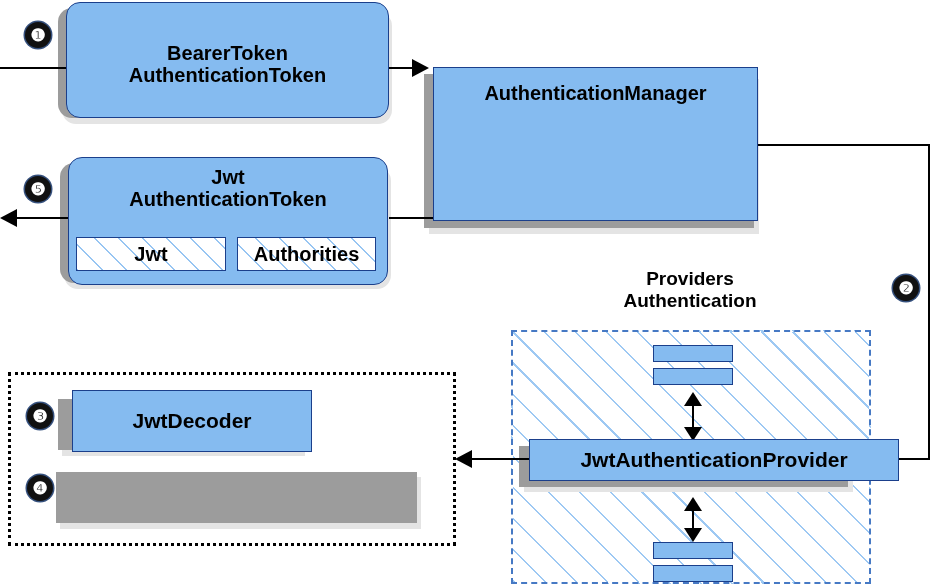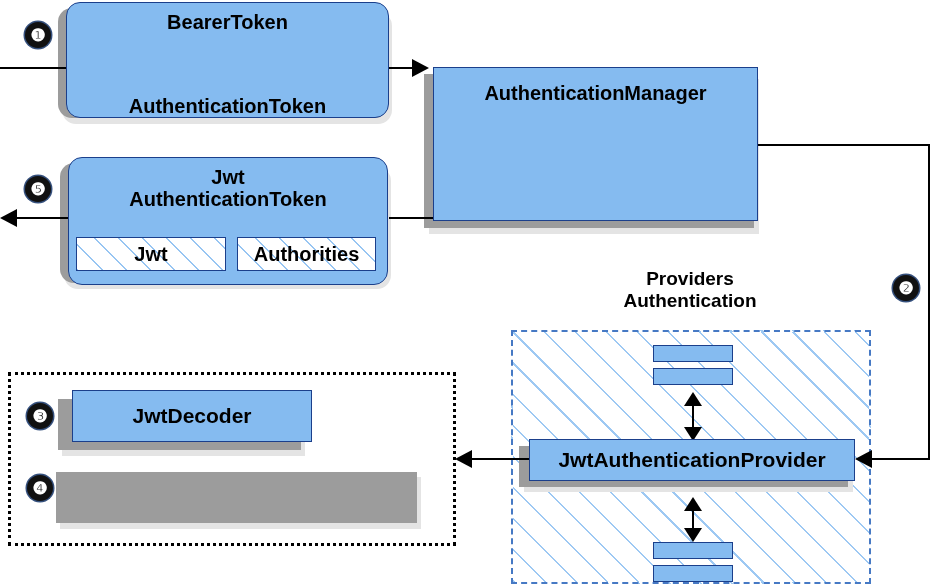--- a/index.html
+++ b/index.html
@@ -165,21 +165,21 @@
 </head>
 <body>
 
 <div id="canvas">
 
   <div class="line-h" style="left:0px; top:67px; width:70px;"></div>
   <div class="step" style="left:25px; top:22px;">❶</div>
 
   <div class="shadow rounded shadow-light" style="left:62px; top:12px; width:330px; height:112px;"></div>
   <div class="shadow rounded shadow-dark" style="left:58px; top:8px; width:330px; height:110px;"></div>
-  <div class="node rounded" style="left:66px; top:2px; width:323px; height:116px; flex-direction:column; justify-content:space-between; padding-top:8px; font-size:20px;">
+  <div class="node rounded" style="left:66px; top:2px; width:323px; height:116px; flex-direction:column; justify-content:center; padding-top:8px; font-size:20px;">
     <div>BearerToken</div>
     <div>AuthenticationToken</div>
   </div>
 
   <div class="line-h" style="left:389px; top:67px; width:30px;"></div>
   <div class="arrow arrow-right" style="left:412px; top:59px;"></div>
 
   <div class="shadow shadow-light" style="left:429px; top:79px; width:330px; height:155px;"></div>
   <div class="shadow shadow-dark" style="left:424px; top:74px; width:330px; height:154px;"></div>
   <div class="node" style="left:433px; top:67px; width:325px; height:154px; flex-direction:column; justify-content:flex-start; padding-top:14px; font-size:20px;">
@@ -216,36 +216,36 @@
 
   <div class="bar" style="left:653px; top:345px; width:80px; height:17px;"></div>
   <div class="bar" style="left:653px; top:368px; width:80px; height:17px;"></div>
 
   <div class="arrow arrow-up" style="left:684px; top:392px;"></div>
   <div class="line-v" style="left:692px; top:398px; height:32px;"></div>
   <div class="arrow arrow-down" style="left:684px; top:427px;"></div>
 
   <div class="shadow shadow-light" style="left:524px; top:450px; width:329px; height:42px;"></div>
   <div class="shadow shadow-dark" style="left:519px; top:446px; width:329px; height:41px;"></div>
-  <div class="node" style="left:529px; top:439px; width:326px; height:42px; font-size:21px;">JwtAuthenticationProvider</div>
+  <div class="node" style="left:529px; top:439px; width:370px; height:42px; font-size:21px;">JwtAuthenticationProvider</div>
 
   <div class="arrow arrow-up" style="left:684px; top:497px;"></div>
   <div class="line-v" style="left:692px; top:503px; height:28px;"></div>
   <div class="arrow arrow-down" style="left:684px; top:528px;"></div>
 
   <div class="bar" style="left:653px; top:542px; width:80px; height:17px;"></div>
   <div class="bar" style="left:653px; top:565px; width:80px; height:17px;"></div>
 
   <div class="line-h" style="left:470px; top:458px; width:59px;"></div>
   <div class="arrow arrow-left" style="left:455px; top:450px;"></div>
 
   <div class="dotted-black" style="left:8px; top:372px; width:448px; height:174px;"></div>
 
   <div class="step" style="left:27px; top:403px;">❸</div>
   <div class="shadow shadow-light" style="left:62px; top:404px; width:243px; height:52px;"></div>
   <div class="shadow shadow-dark" style="left:58px; top:399px; width:243px; height:51px;"></div>
-  <div class="node" style="left:72px; top:390px; width:240px; height:52px; font-size:21px;">JwtDecoder</div>
+  <div class="node" style="left:72px; top:390px; width:240px; height:62px; font-size:21px;">JwtDecoder</div>
 
   <div class="step" style="left:27px; top:475px;">❹</div>
   <div class="shadow shadow-light" style="left:60px; top:477px; width:361px; height:52px;"></div>
   <div class="shadow shadow-dark" style="left:56px; top:472px; width:361px; height:51px;"></div>
 
 </div>
 
 </body></html>

